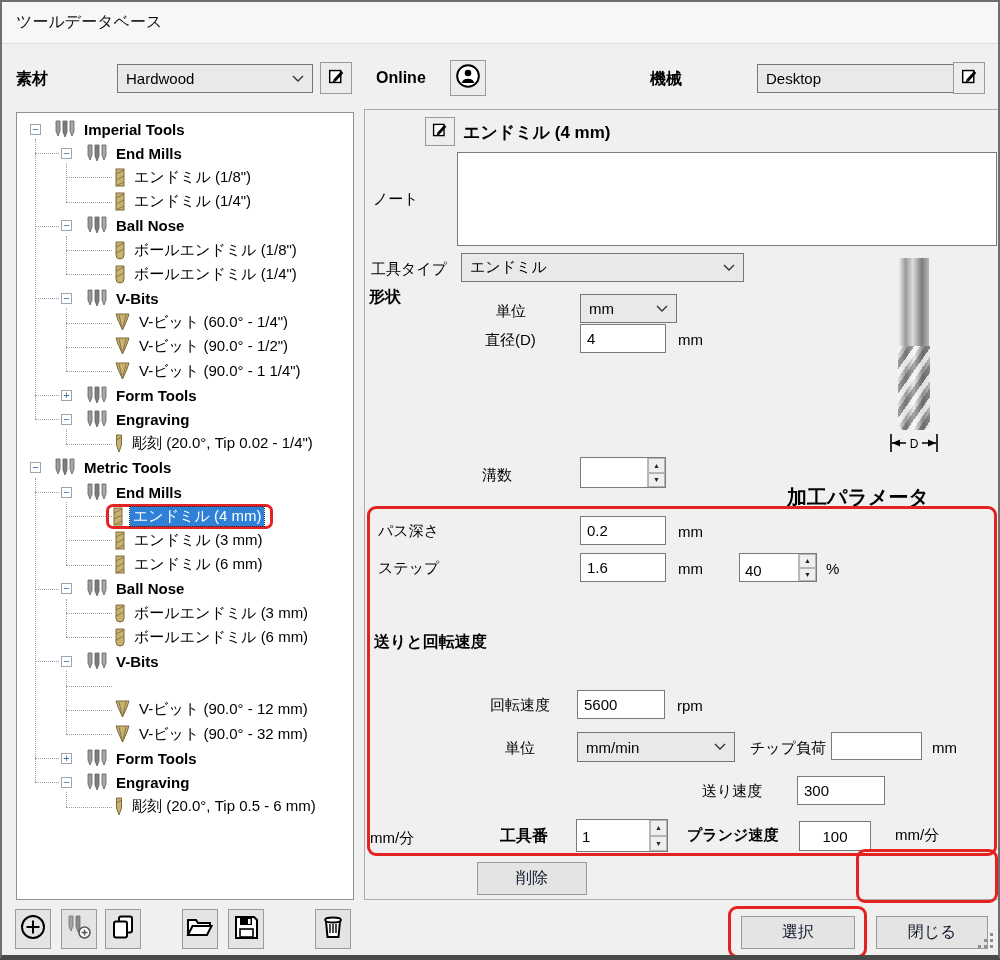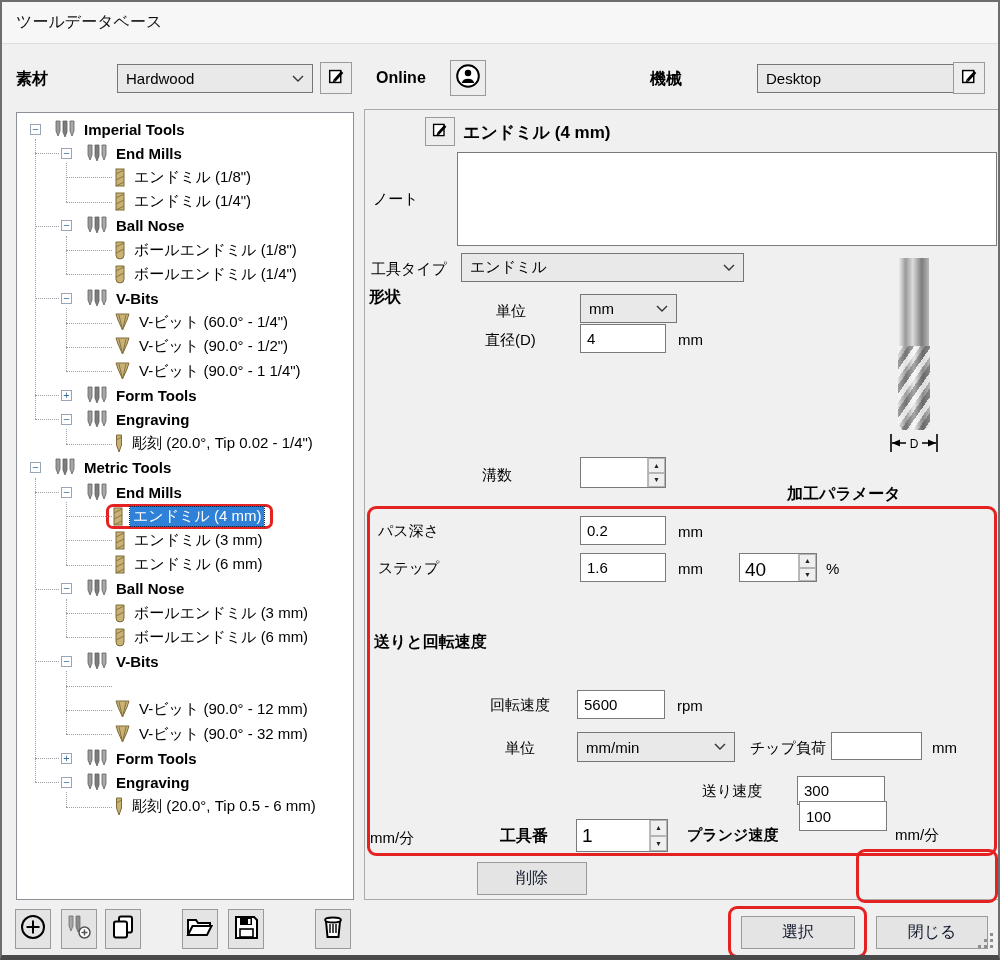--- a/index.html
+++ b/index.html
@@ -24,21 +24,21 @@
   .btn.sm { background:#ededed; border:1px solid #9a9a9a; }
   .btn[disabled] { color:#a2a2a2; }
 
   input.field { position:absolute; background:#fff; border:1px solid #7a7a7a; font-size:15px;
                 padding:0 6px; font-family:inherit; color:#000; }
   textarea.notes { position:absolute; background:#fff; border:1px solid #7a7a7a; resize:none;
                    font-family:inherit; font-size:14px; }
 
   
   .spin { position:absolute; display:flex; background:#fff; border:1px solid #7a7a7a; }
-  .spin input { flex:1 1 auto; width:40px; border:0; outline:0; font-size:19px; padding:16px 5px; font-family:inherit; background:transparent; }
+  .spin input { flex:1 1 auto; width:40px; border:0; outline:0; font-size:15px; padding:16px 5px; font-family:inherit; background:transparent; }
   .spin .btns { display:flex; flex-direction:column; width:18px; border-left:1px solid #bbb; }
   .spin .btns div { flex:1; display:flex; align-items:center; justify-content:center; font-size:7px;
                     color:#222; background:#efefef; border:1px solid #b5b5b5; }
 
   
   .tree-panel { position:absolute; left:14px; top:110px; width:338px; height:788px;
                 background:#fff; border:1px solid #8b9097; overflow:hidden; }
   .detail-panel { position:absolute; left:362px; top:107px; width:636px; height:791px;
                   background:#f0f0f0; border:1px solid #ababab; }
   .abs { position:absolute; }
@@ -527,21 +527,21 @@
 
     <div class="lbl" style="left:117px; top:356px;">溝数</div>
     <div class="spin" style="left:215px; top:347px; width:86px; height:31px;">
       <input value="" style="">
       <div class="btns">
           <div>▲</div>
           <div>▼</div>
         </div>
     </div>
 
-    <div class="lbl b" style="left:422px; top:374px; font-size:16px;">加工パラメータ</div>
+    <div class="lbl b" style="left:422px; top:374px; font-size:20px;">加工パラメータ</div>
 
     <div class="redbox" style="left:2px; top:396px; width:630px; height:350px;"></div>
 
     <div class="lbl" style="left:13px; top:412px;">パス深さ</div>
     <input class="field" style="left: 215px; top: 406px; width: 86px; height: 29px;" value="0.2">
     <div class="lbl" style="left:313px; top:413px;">mm</div>
 
     <div class="lbl" style="left:13px; top:449px;">ステップ</div>
     <input class="field" style="left: 215px; top: 443px; width: 86px; height: 29px;" value="1.6">
     <div class="lbl" style="left:313px; top:450px;">mm</div>
@@ -579,21 +579,21 @@
     <div class="lbl" style="left:5px; top:719px;">mm/分</div>
     <div class="lbl b" style="left:135px; top:716px; font-size:16px;">工具番</div>
     <div class="spin" style="left:211px; top:709px; width:92px; height:33px;">
       <input value="1" style="">
       <div class="btns">
           <div>▲</div>
           <div>▼</div>
         </div>
     </div>
     <div class="lbl" style="left:322px; top:716px;font-weight:bold;">プランジ速度</div>
-    <input class="field" style="left: 434px; top: 691px; width: 88px; height: 30px;" value="100">
+    <input class="field" style="left: 434px; top: 711px; width: 72px; height: 30px; text-align: center;" value="100">
     <div class="lbl" style="left:530px; top:716px;">mm/分</div>
 
     <button class="btn" style="left:112px; top:752px; width:110px; height:33px;">削除</button>
     <div class="redbox" style="left:491px; top:739px; width:142px; height:54px;"></div>
   </div>
 
   <div id="toolbar">
       <div class="btn toolbtn" style="left: 13px; top: 907px;">
         <span><svg width="26" height="26" viewBox="0 0 26 26">
             <circle cx="13" cy="13" r="11" fill="none" stroke="#000" stroke-width="2"></circle>

